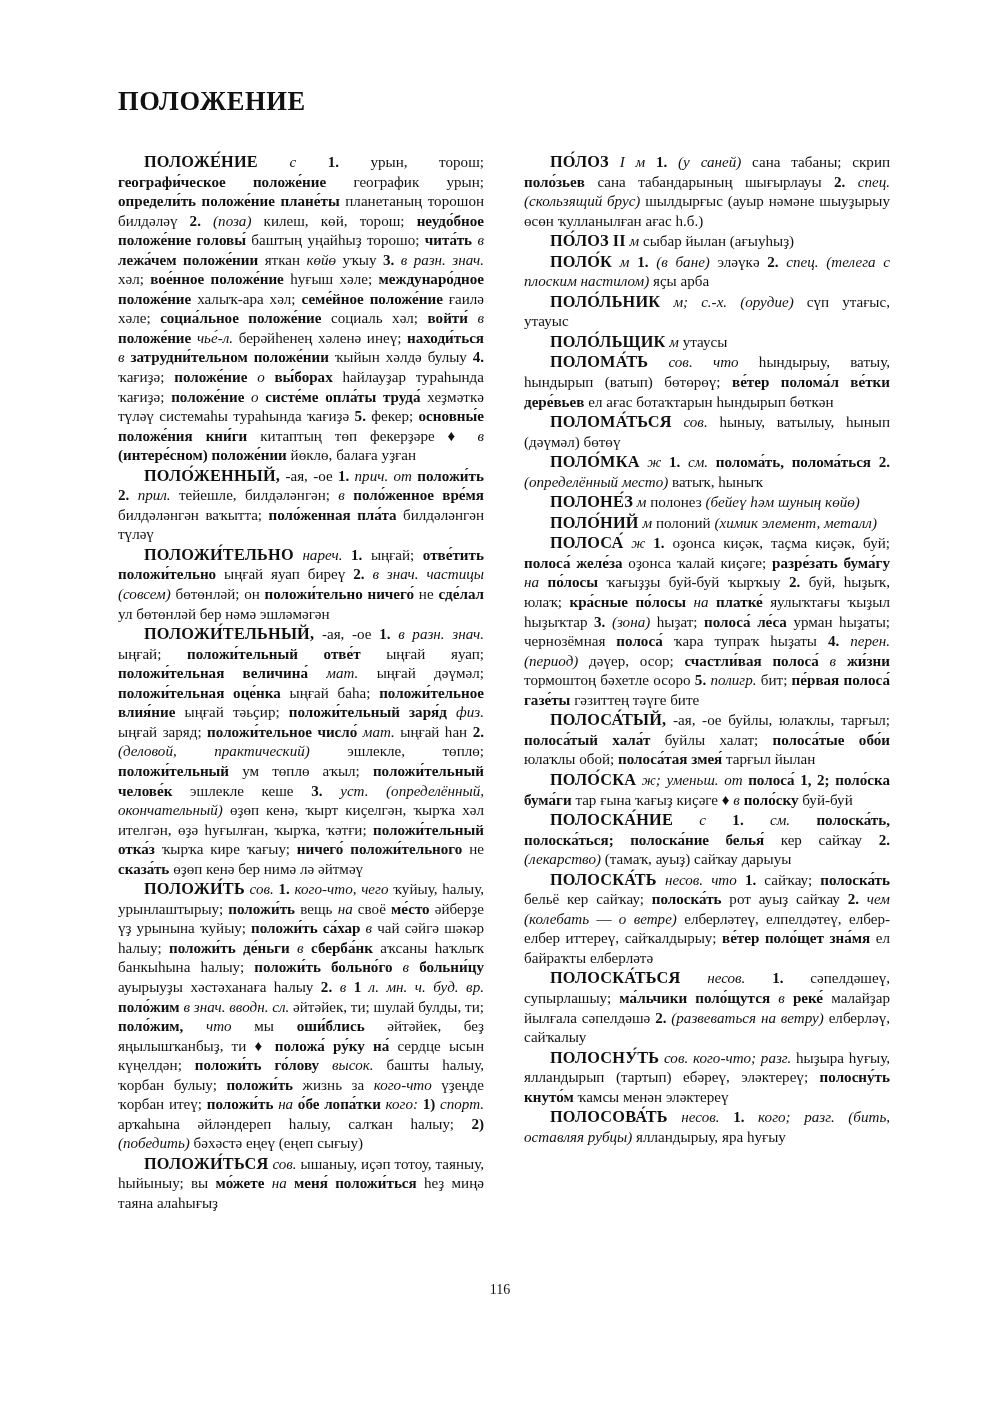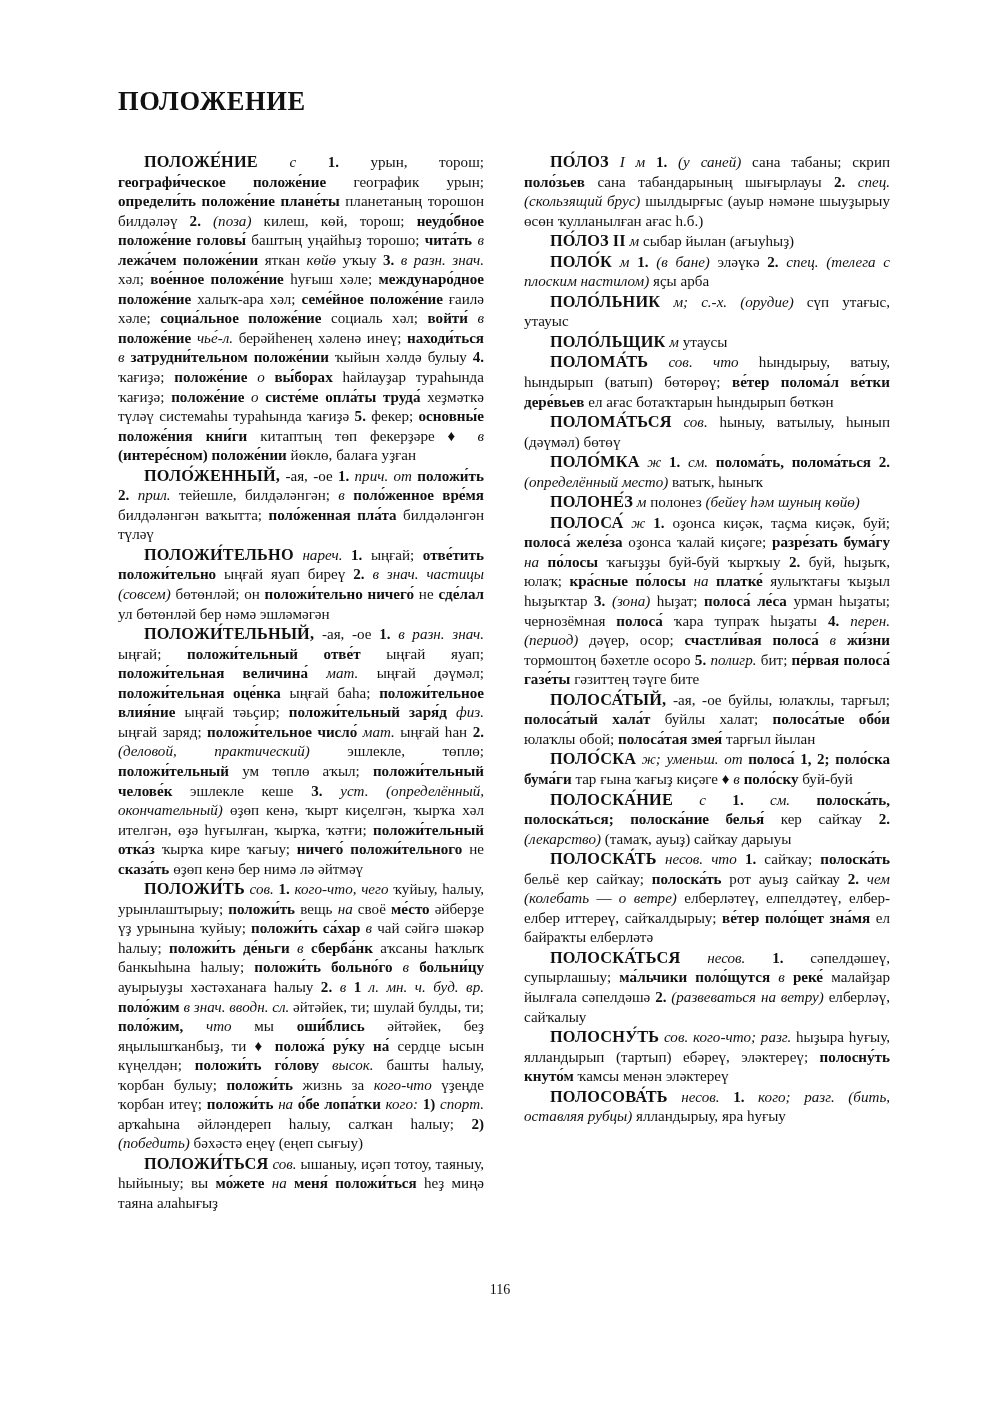--- a/index.html
+++ b/index.html
@@ -112,20 +112,21 @@
     <div class="col">
       <p class="entry"><span class="hw">ПО́ЛОЗ</span> <span class="gram">I</span> <span class="gram">м</span> <span class="num">1.</span> <span class="gram">(у</span> <span class="gram">саней)</span> <span class="plain">сана</span> <span class="plain">табаны;</span> <span class="plain">скрип</span> <span class="kw">поло́зьев</span> <span class="plain">сана</span> <span class="bsh">табандарының</span> <span class="bsh">шығырлауы</span> <span class="num">2.</span> <span class="gram">спец.</span> <span class="gram">(скользящий</span> <span class="gram">брус)</span> <span class="bsh">шылдырғыс</span> <span class="plain">(ауыр</span> <span class="bsh">нәмәне</span> <span class="bsh">шыуҙырыу</span> <span class="bsh">өсөн</span> <span class="bsh">ҡулланылған</span> <span class="bsh">ағас</span> <span class="bsh">һ.б.)</span></p>
       <p class="entry"><span class="hw">ПО́ЛОЗ</span> <span class="hw">II</span> <span class="gram">м</span> <span class="plain">сыбар</span> <span class="plain">йылан</span> <span class="bsh">(ағыуһыҙ)</span></p>
       <p class="entry"><span class="hw">ПОЛО́К</span> <span class="gram">м</span> <span class="num">1.</span> <span class="gram">(в</span> <span class="gram">бане)</span> <span class="bsh">эләүкә</span> <span class="num">2.</span> <span class="gram">спец.</span> <span class="gram">(телега</span> <span class="gram">с</span> <span class="gram">плоским</span> <span class="gram">настилом)</span> <span class="bsh">яҫы</span> <span class="plain">арба</span></p>
       <p class="entry"><span class="hw">ПОЛО́ЛЬНИК</span> <span class="gram">м;</span> <span class="gram">с.-х.</span> <span class="gram">(орудие)</span> <span class="bsh">сүп</span> <span class="bsh">утағыс,</span> <span class="plain">утауыс</span></p>
       <p class="entry"><span class="hw">ПОЛО́ЛЬЩИК</span> <span class="gram">м</span> <span class="plain">утаусы</span></p>
       <p class="entry"><span class="hw">ПОЛОМА́ТЬ</span> <span class="gram">сов.</span> <span class="gram">что</span> <span class="bsh">һындырыу,</span> <span class="plain">ватыу,</span> <span class="bsh">һындырып</span> <span class="plain">(ватып)</span> <span class="bsh">бөтөрөү;</span> <span class="kw">ве́тер</span> <span class="kw">полома́л</span> <span class="kw">ве́тки</span> <span class="kw">дере́вьев</span> <span class="plain">ел</span> <span class="bsh">ағас</span> <span class="bsh">ботаҡтарын</span> <span class="bsh">һындырып</span> <span class="bsh">бөткән</span></p>
       <p class="entry"><span class="hw">ПОЛОМА́ТЬСЯ</span> <span class="gram">сов.</span> <span class="bsh">һыныу,</span> <span class="plain">ватылыу,</span> <span class="bsh">һынып</span> <span class="plain">(дәүмәл)</span> <span class="bsh">бөтөү</span></p>
       <p class="entry"><span class="hw">ПОЛО́МКА</span> <span class="gram">ж</span> <span class="num">1.</span> <span class="gram">см.</span> <span class="kw">полома́ть,</span> <span class="kw">полома́ться</span> <span class="num">2.</span> <span class="gram">(определённый</span> <span class="gram">место)</span> <span class="bsh">ватыҡ,</span> <span class="bsh">һыныҡ</span></p>
       <p class="entry"><span class="hw">ПОЛОНЕ́З</span> <span class="gram">м</span> <span class="plain">полонез</span> <span class="gram">(бейеү</span> <span class="gram">һәм</span> <span class="gram">шуның</span> <span class="gram">көйө)</span></p>
+      <p class="entry"><span class="hw">ПОЛО́НИЙ</span> <span class="gram">м</span> <span class="plain">полоний</span> <span class="gram">(химик</span> <span class="gram">элемент,</span> <span class="gram">металл)</span></p>
       <p class="entry"><span class="hw">ПОЛОСА́</span> <span class="gram">ж</span> <span class="num">1.</span> <span class="bsh">оҙонса</span> <span class="bsh">киҫәк,</span> <span class="bsh">таҫма</span> <span class="bsh">киҫәк,</span> <span class="plain">буй;</span> <span class="kw">полоса́</span> <span class="kw">желе́за</span> <span class="bsh">оҙонса</span> <span class="bsh">ҡалай</span> <span class="bsh">киҫәге;</span> <span class="kw">разре́зать</span> <span class="kw">бума́гу</span> <span class="gram">на</span> <span class="kw">по́лосы</span> <span class="bsh">ҡағыҙҙы</span> <span class="plain">буй-буй</span> <span class="bsh">ҡырҡыу</span> <span class="num">2.</span> <span class="plain">буй,</span> <span class="bsh">һыҙыҡ,</span> <span class="bsh">юлаҡ;</span> <span class="kw">кра́сные</span> <span class="kw">по́лосы</span> <span class="gram">на</span> <span class="kw">платке́</span> <span class="bsh">яулыҡтағы</span> <span class="bsh">ҡыҙыл</span> <span class="bsh">һыҙыҡтар</span> <span class="num">3.</span> <span class="gram">(зона)</span> <span class="bsh">һыҙат;</span> <span class="kw">полоса́</span> <span class="kw">ле́са</span> <span class="plain">урман</span> <span class="bsh">һыҙаты;</span> <span class="plain">чернозёмная</span> <span class="kw">полоса́</span> <span class="bsh">ҡара</span> <span class="bsh">тупраҡ</span> <span class="bsh">һыҙаты</span> <span class="num">4.</span> <span class="gram">перен.</span> <span class="gram">(период)</span> <span class="bsh">дәүер,</span> <span class="plain">осор;</span> <span class="kw">счастли́вая</span> <span class="kw">полоса́</span> <span class="gram">в</span> <span class="kw">жи́зни</span> <span class="bsh">тормоштоң</span> <span class="bsh">бәхетле</span> <span class="plain">осоро</span> <span class="num">5.</span> <span class="gram">полигр.</span> <span class="plain">бит;</span> <span class="kw">пе́рвая</span> <span class="kw">полоса́</span> <span class="kw">газе́ты</span> <span class="bsh">гәзиттең</span> <span class="bsh">тәүге</span> <span class="plain">бите</span></p>
       <p class="entry"><span class="hw">ПОЛОСА́ТЫЙ,</span> <span class="plain">-ая,</span> <span class="plain">-ое</span> <span class="plain">буйлы,</span> <span class="bsh">юлаҡлы,</span> <span class="bsh">тарғыл;</span> <span class="kw">полоса́тый</span> <span class="kw">хала́т</span> <span class="plain">буйлы</span> <span class="plain">халат;</span> <span class="kw">полоса́тые</span> <span class="kw">обо́и</span> <span class="bsh">юлаҡлы</span> <span class="plain">обой;</span> <span class="kw">полоса́тая</span> <span class="kw">змея́</span> <span class="bsh">тарғыл</span> <span class="plain">йылан</span></p>
       <p class="entry"><span class="hw">ПОЛО́СКА</span> <span class="gram">ж;</span> <span class="gram">уменьш.</span> <span class="gram">от</span> <span class="kw">полоса́</span> <span class="num">1,</span> <span class="num">2;</span> <span class="kw">поло́ска</span> <span class="kw">бума́ги</span> <span class="plain">тар</span> <span class="bsh">ғына</span> <span class="bsh">ҡағыҙ</span> <span class="bsh">киҫәге</span> <span class="diamond">♦</span> <span class="gram">в</span> <span class="kw">поло́ску</span> <span class="plain">буй-буй</span></p>
       <p class="entry"><span class="hw">ПОЛОСКА́НИЕ</span> <span class="gram">с</span> <span class="num">1.</span> <span class="gram">см.</span> <span class="kw">полоска́ть,</span> <span class="kw">полоска́ться;</span> <span class="kw">полоска́ние</span> <span class="kw">белья́</span> <span class="plain">кер</span> <span class="bsh">сайҡау</span> <span class="num">2.</span> <span class="gram">(лекарство)</span> <span class="bsh">(тамаҡ,</span> <span class="bsh">ауыҙ)</span> <span class="bsh">сайҡау</span> <span class="plain">дарыуы</span></p>
       <p class="entry"><span class="hw">ПОЛОСКА́ТЬ</span> <span class="gram">несов.</span> <span class="gram">что</span> <span class="num">1.</span> <span class="bsh">сайҡау;</span> <span class="kw">полоска́ть</span> <span class="plain">бельё</span> <span class="plain">кер</span> <span class="bsh">сайҡау;</span> <span class="kw">полоска́ть</span> <span class="plain">рот</span> <span class="bsh">ауыҙ</span> <span class="bsh">сайҡау</span> <span class="num">2.</span> <span class="gram">чем</span> <span class="gram">(колебать</span> <span class="plain">—</span> <span class="gram">о</span> <span class="gram">ветре)</span> <span class="bsh">елберләтеү,</span> <span class="bsh">елпелдәтеү,</span> <span class="plain">елбер-елбер</span> <span class="bsh">иттереү,</span> <span class="bsh">сайҡалдырыу;</span> <span class="kw">ве́тер</span> <span class="kw">поло́щет</span> <span class="kw">зна́мя</span> <span class="plain">ел</span> <span class="bsh">байраҡты</span> <span class="bsh">елберләтә</span></p>
       <p class="entry"><span class="hw">ПОЛОСКА́ТЬСЯ</span> <span class="gram">несов.</span> <span class="num">1.</span> <span class="bsh">сәпелдәшеү,</span> <span class="plain">супырлашыу;</span> <span class="kw">ма́льчики</span> <span class="kw">поло́щутся</span> <span class="gram">в</span> <span class="kw">реке́</span> <span class="bsh">малайҙар</span> <span class="bsh">йылғала</span> <span class="bsh">сәпелдәшә</span> <span class="num">2.</span> <span class="gram">(развеваться</span> <span class="gram">на</span> <span class="gram">ветру)</span> <span class="bsh">елберләү,</span> <span class="bsh">сайҡалыу</span></p>
       <p class="entry"><span class="hw">ПОЛОСНУ́ТЬ</span> <span class="gram">сов.</span> <span class="gram">кого-что;</span> <span class="gram">разг.</span> <span class="bsh">һыҙыра</span> <span class="bsh">һуғыу,</span> <span class="plain">ялландырып</span> <span class="plain">(тартып)</span> <span class="bsh">ебәреү,</span> <span class="bsh">эләктереү;</span> <span class="kw">полосну́ть</span> <span class="kw">кнуто́м</span> <span class="bsh">ҡамсы</span> <span class="bsh">менән</span> <span class="bsh">эләктереү</span></p>
       <p class="entry"><span class="hw">ПОЛОСОВА́ТЬ</span> <span class="gram">несов.</span> <span class="num">1.</span> <span class="gram">кого;</span> <span class="gram">разг.</span> <span class="gram">(бить,</span> <span class="gram">оставляя</span> <span class="gram">рубцы)</span> <span class="plain">ялландырыу,</span> <span class="plain">яра</span> <span class="bsh">һуғыу</span></p>
     </div>
 

